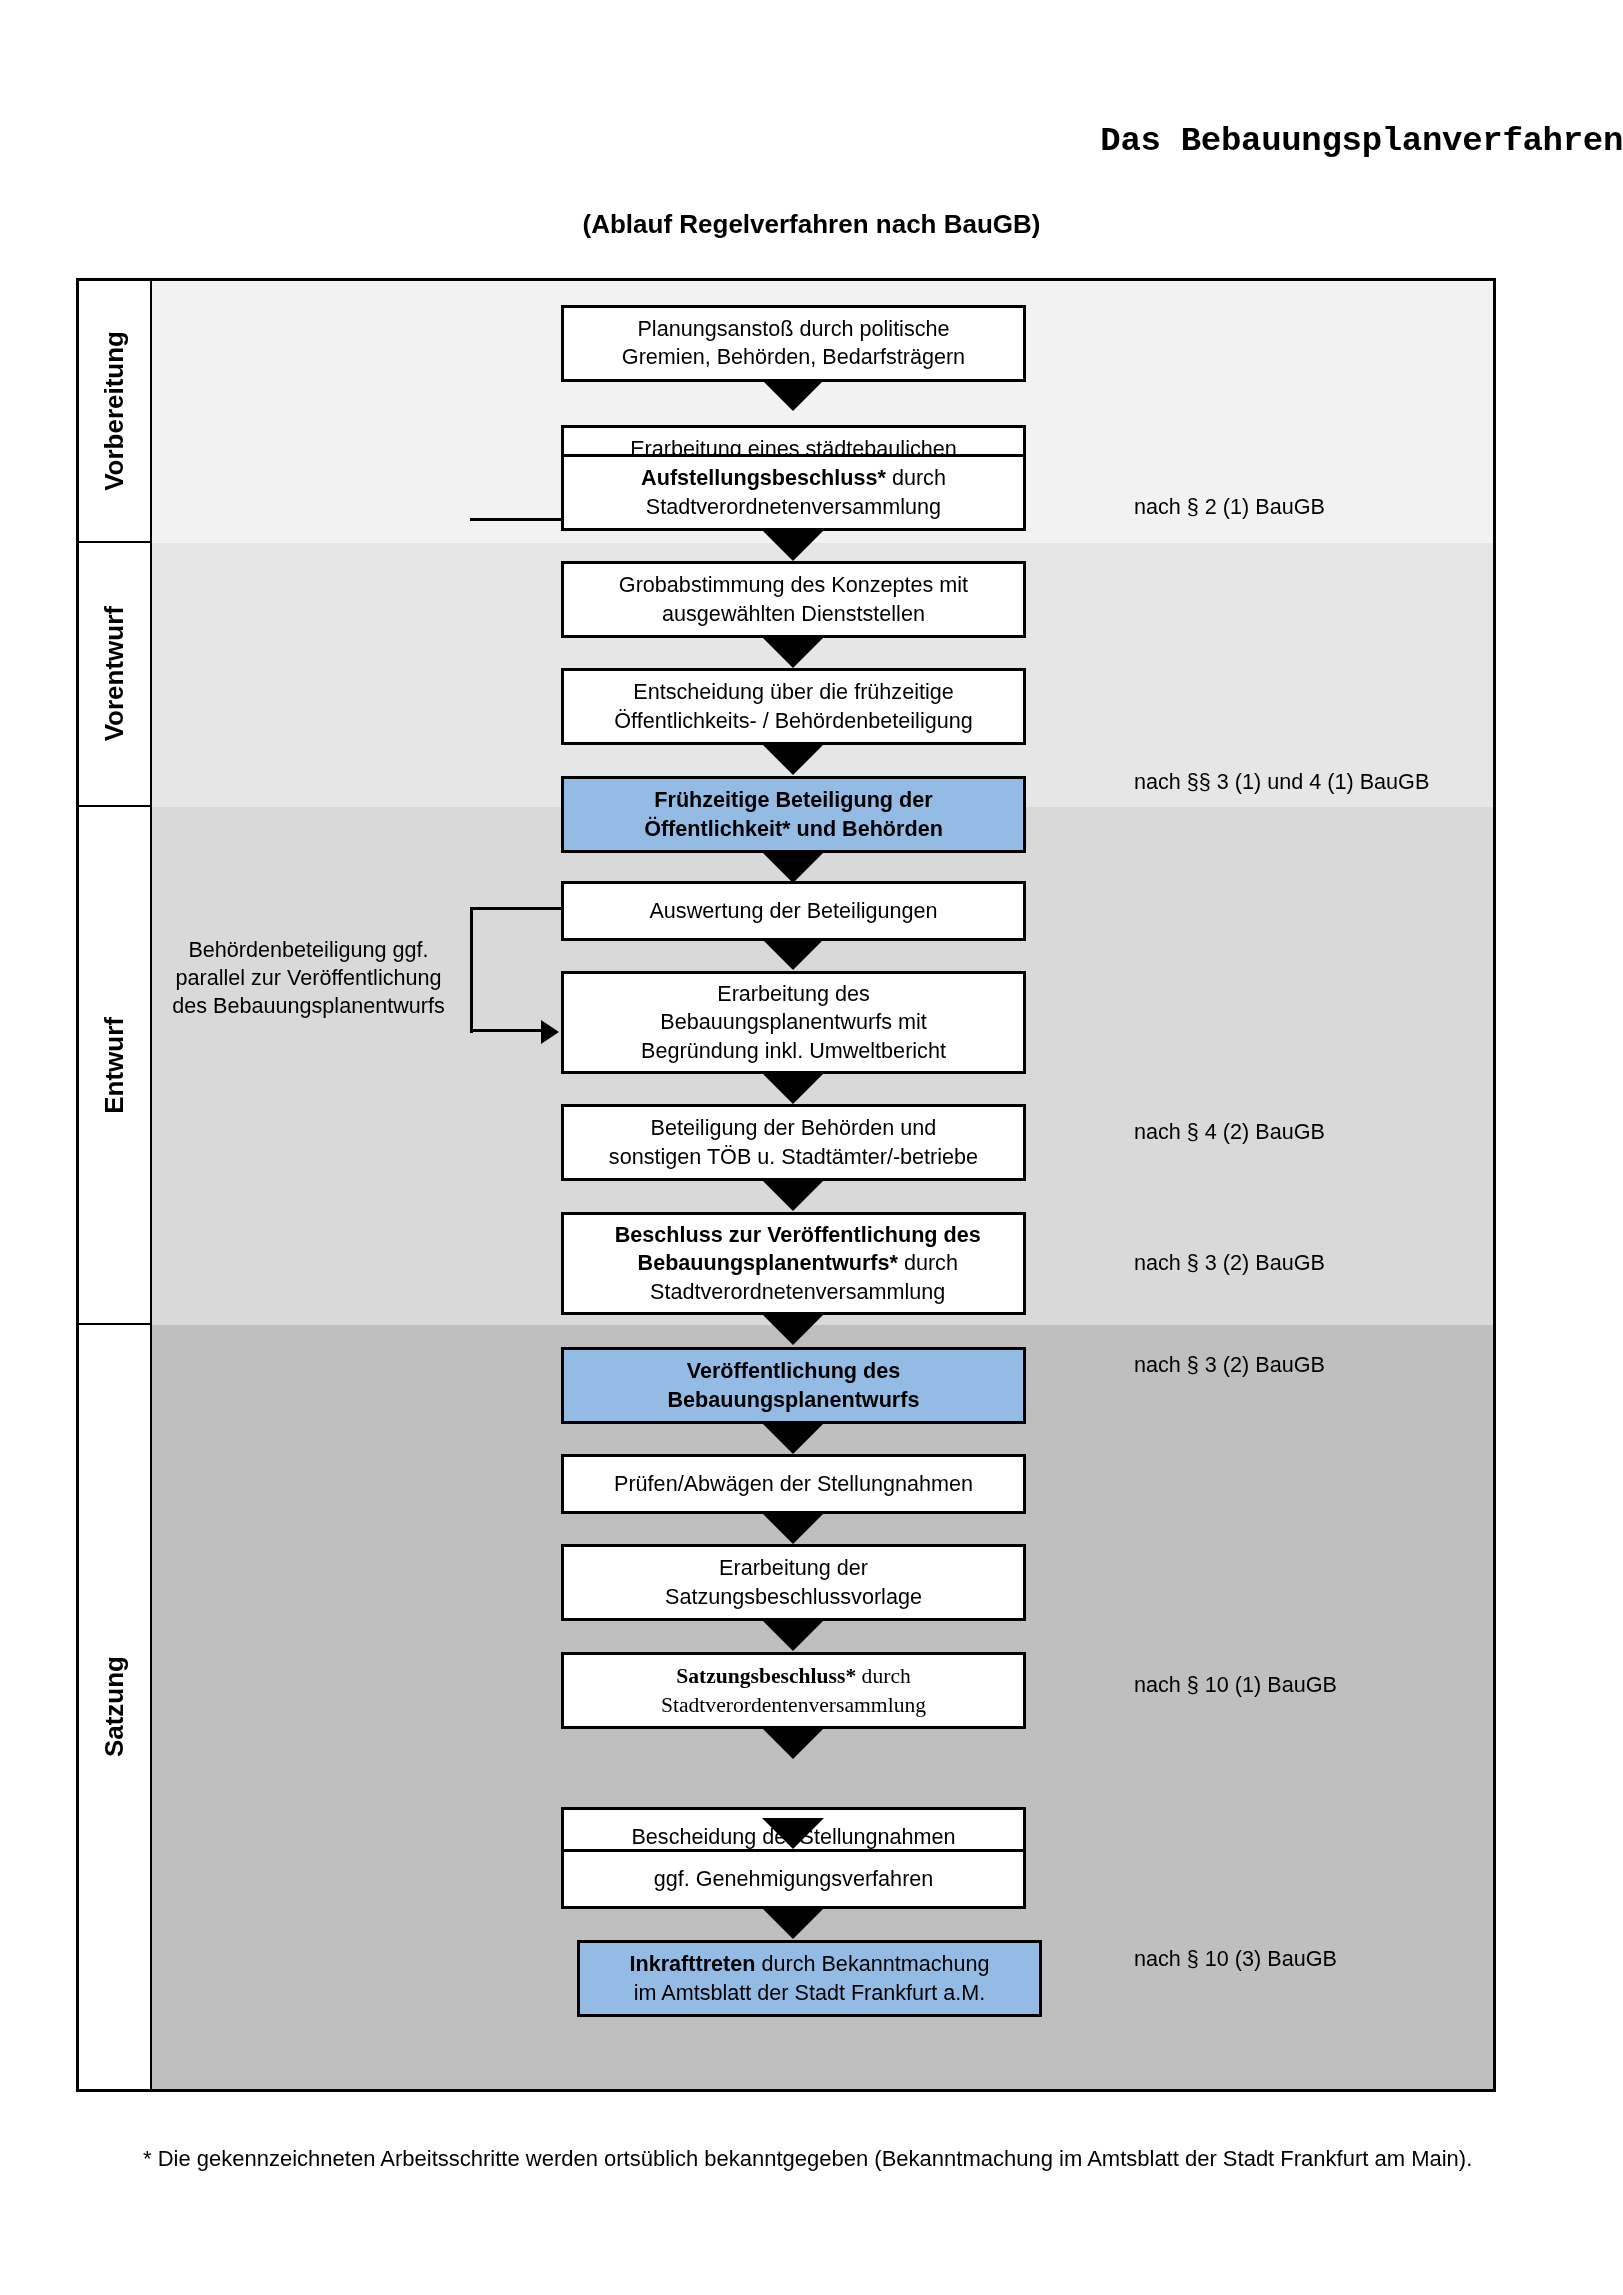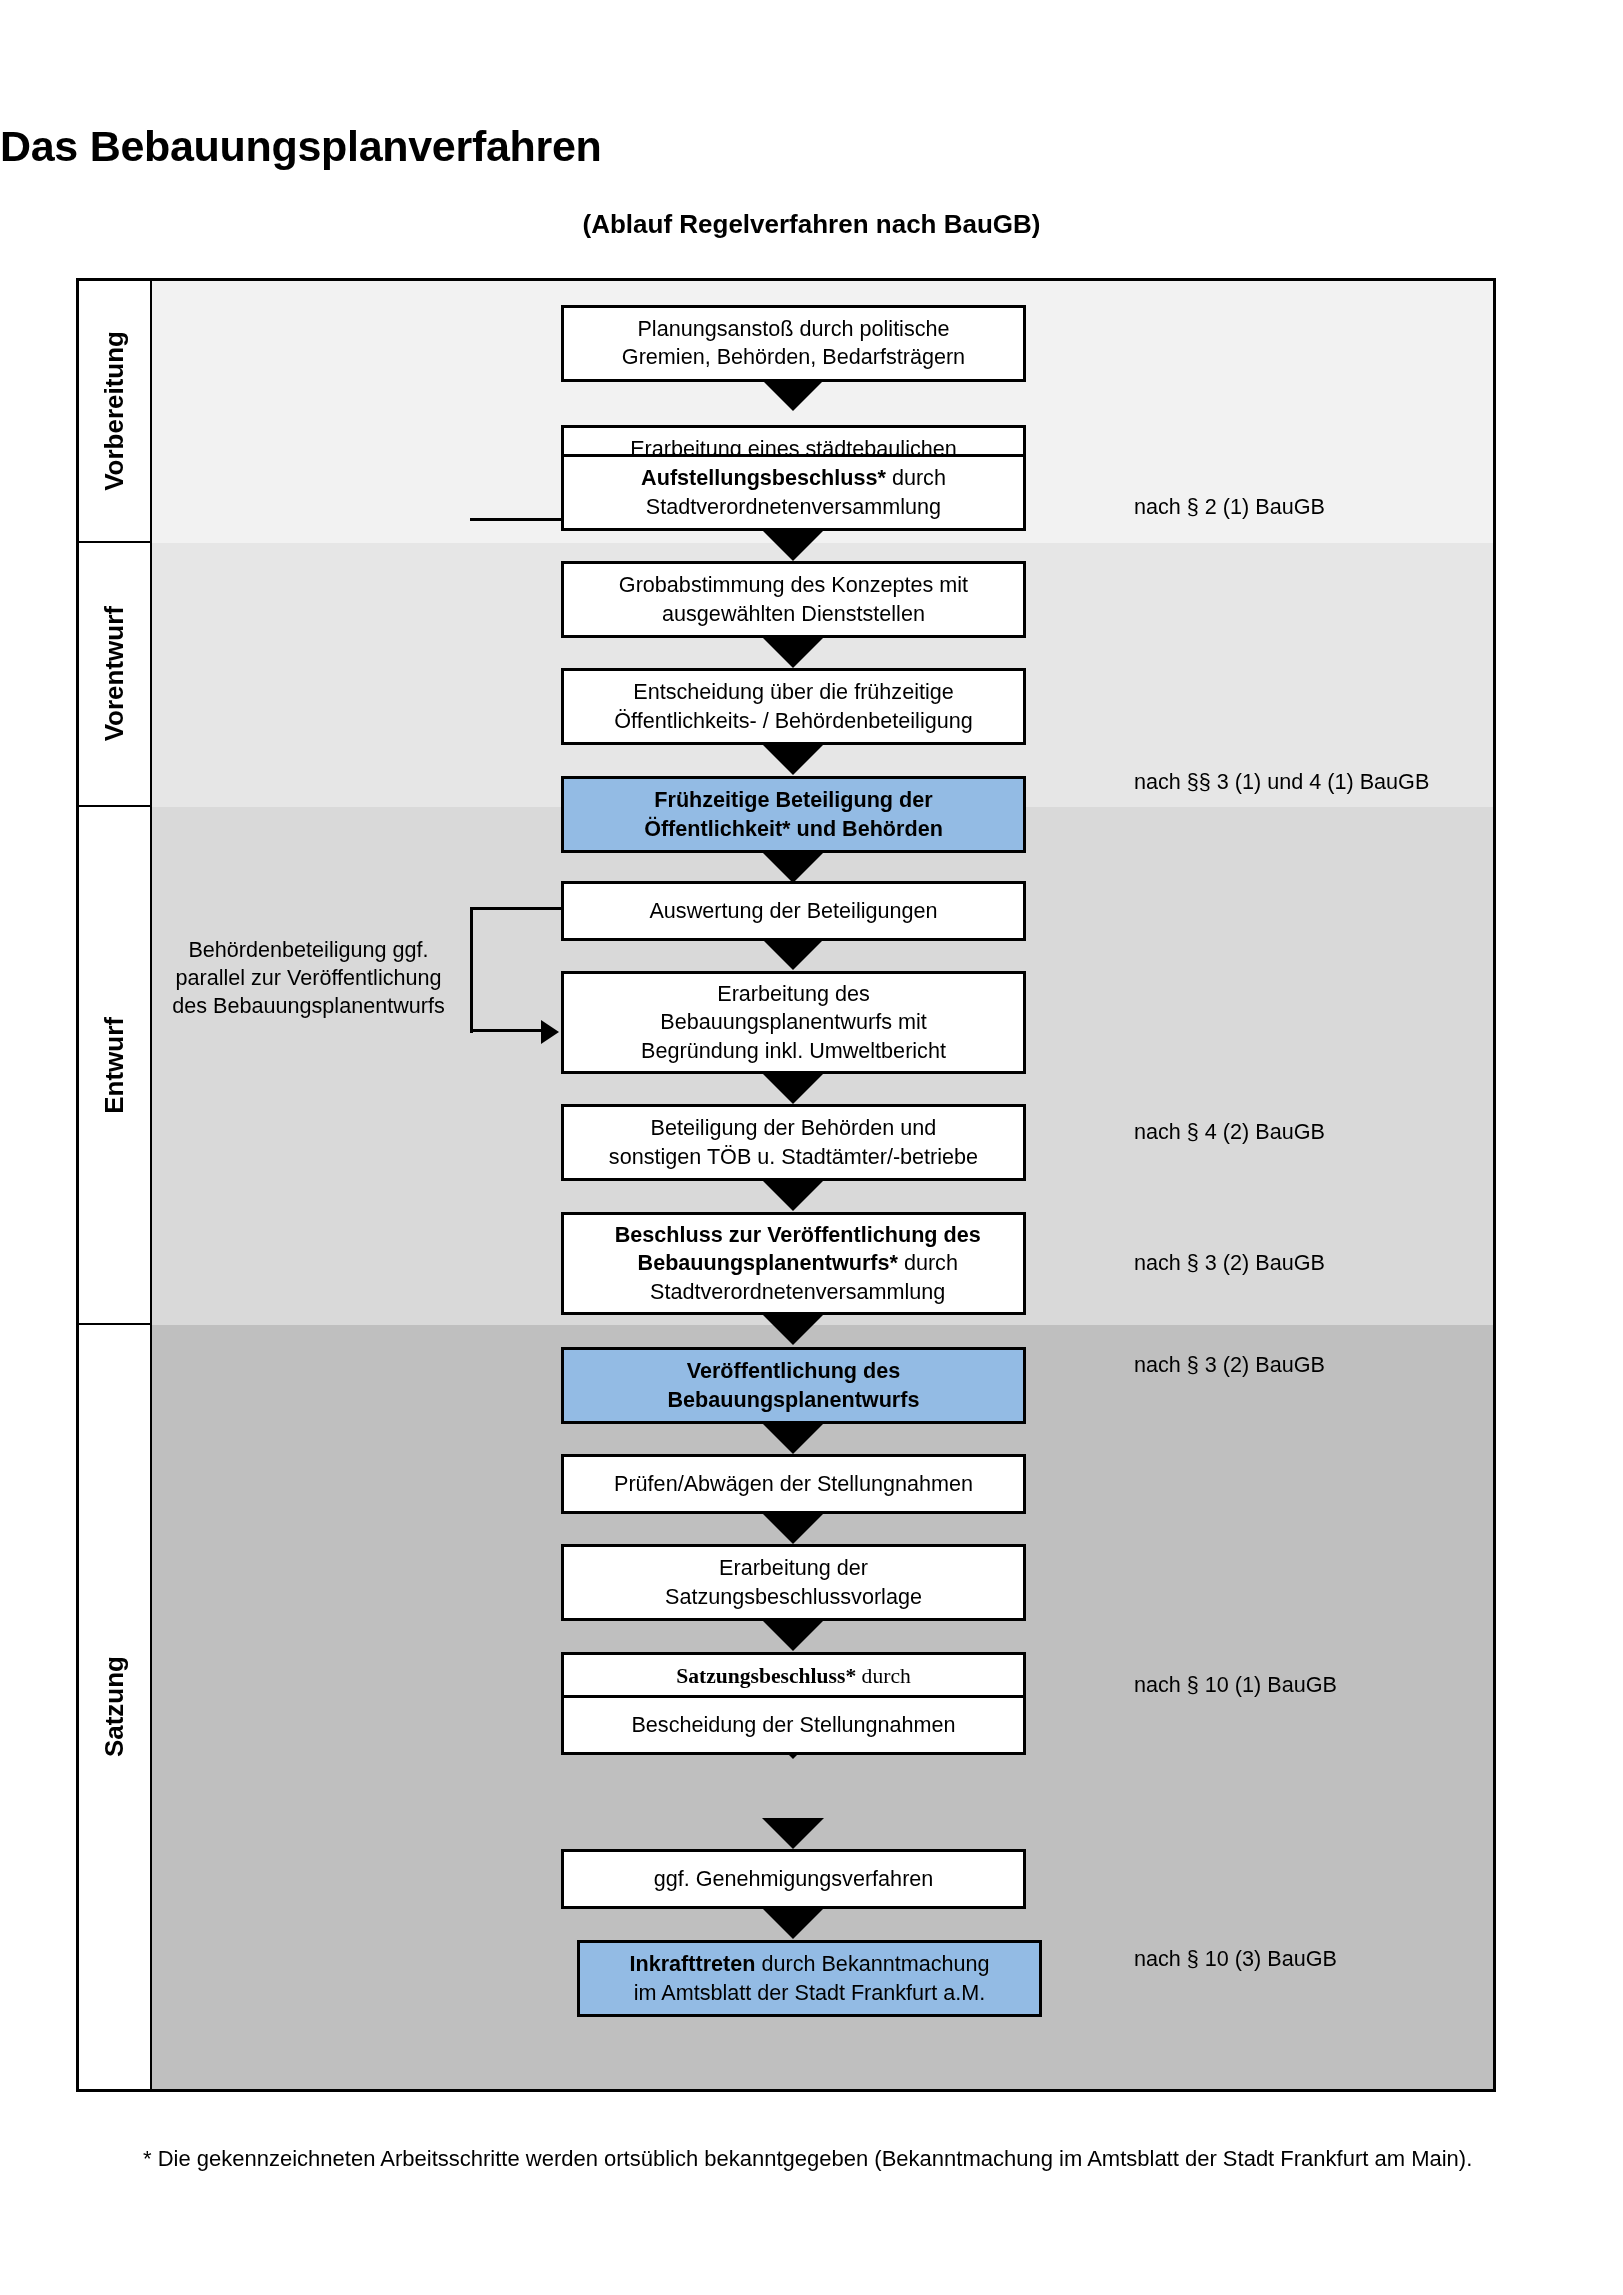--- a/index.html
+++ b/index.html
@@ -7,21 +7,21 @@
     width:1623px;height:2295px;
     font-family:"Liberation Sans","DejaVu Sans",sans-serif;
     color:#000;
     position:relative;
     overflow:hidden;
   }
 
   
   #title{
     position:absolute;left:0;top:122px;width:1623px;
-    text-align:left;font-size:43px;font-weight:bold;letter-spacing:-0.3px;
+    text-align:right;font-size:34px;font-weight:bold;letter-spacing:-0.3px;font-family:Liberation Mono, monospace;
   }
   #subtitle{
     position:absolute;left:0;top:209px;width:1623px;
     text-align:center;font-size:26px;font-weight:bold;
   }
 
   
   #frame{
     position:absolute;left:76px;top:278px;
     width:1420px;height:1814px;
@@ -249,21 +249,21 @@
   <div class="arrow" style="left:683px;top:1339px;"></div>
 
   <div class="node" style="top:1371px;height:77px;font-family:Liberation Serif, serif;">
     <div>
       <span class="ln"><b>Satzungsbeschluss*</b><span> durch</span></span>
       <span class="ln">Stadtverordentenversammlung</span>
     </div>
   </div>
   <div class="arrow" style="left:683px;top:1447px;"></div>
 
-  <div class="node" style="top:1414px;height:60px;text-align:center;">
+  <div class="node" style="top:1526px;height:60px;text-align:center;">
     <div>
       <span class="ln">Bescheidung der Stellungnahmen</span>
     </div>
   </div>
   <div class="arrow" style="left:683px;top:1537px;"></div>
 
   <div class="node" style="top:1568px;height:60px;">
     <div>
       <span class="ln">ggf. Genehmigungsverfahren</span>
     </div>

